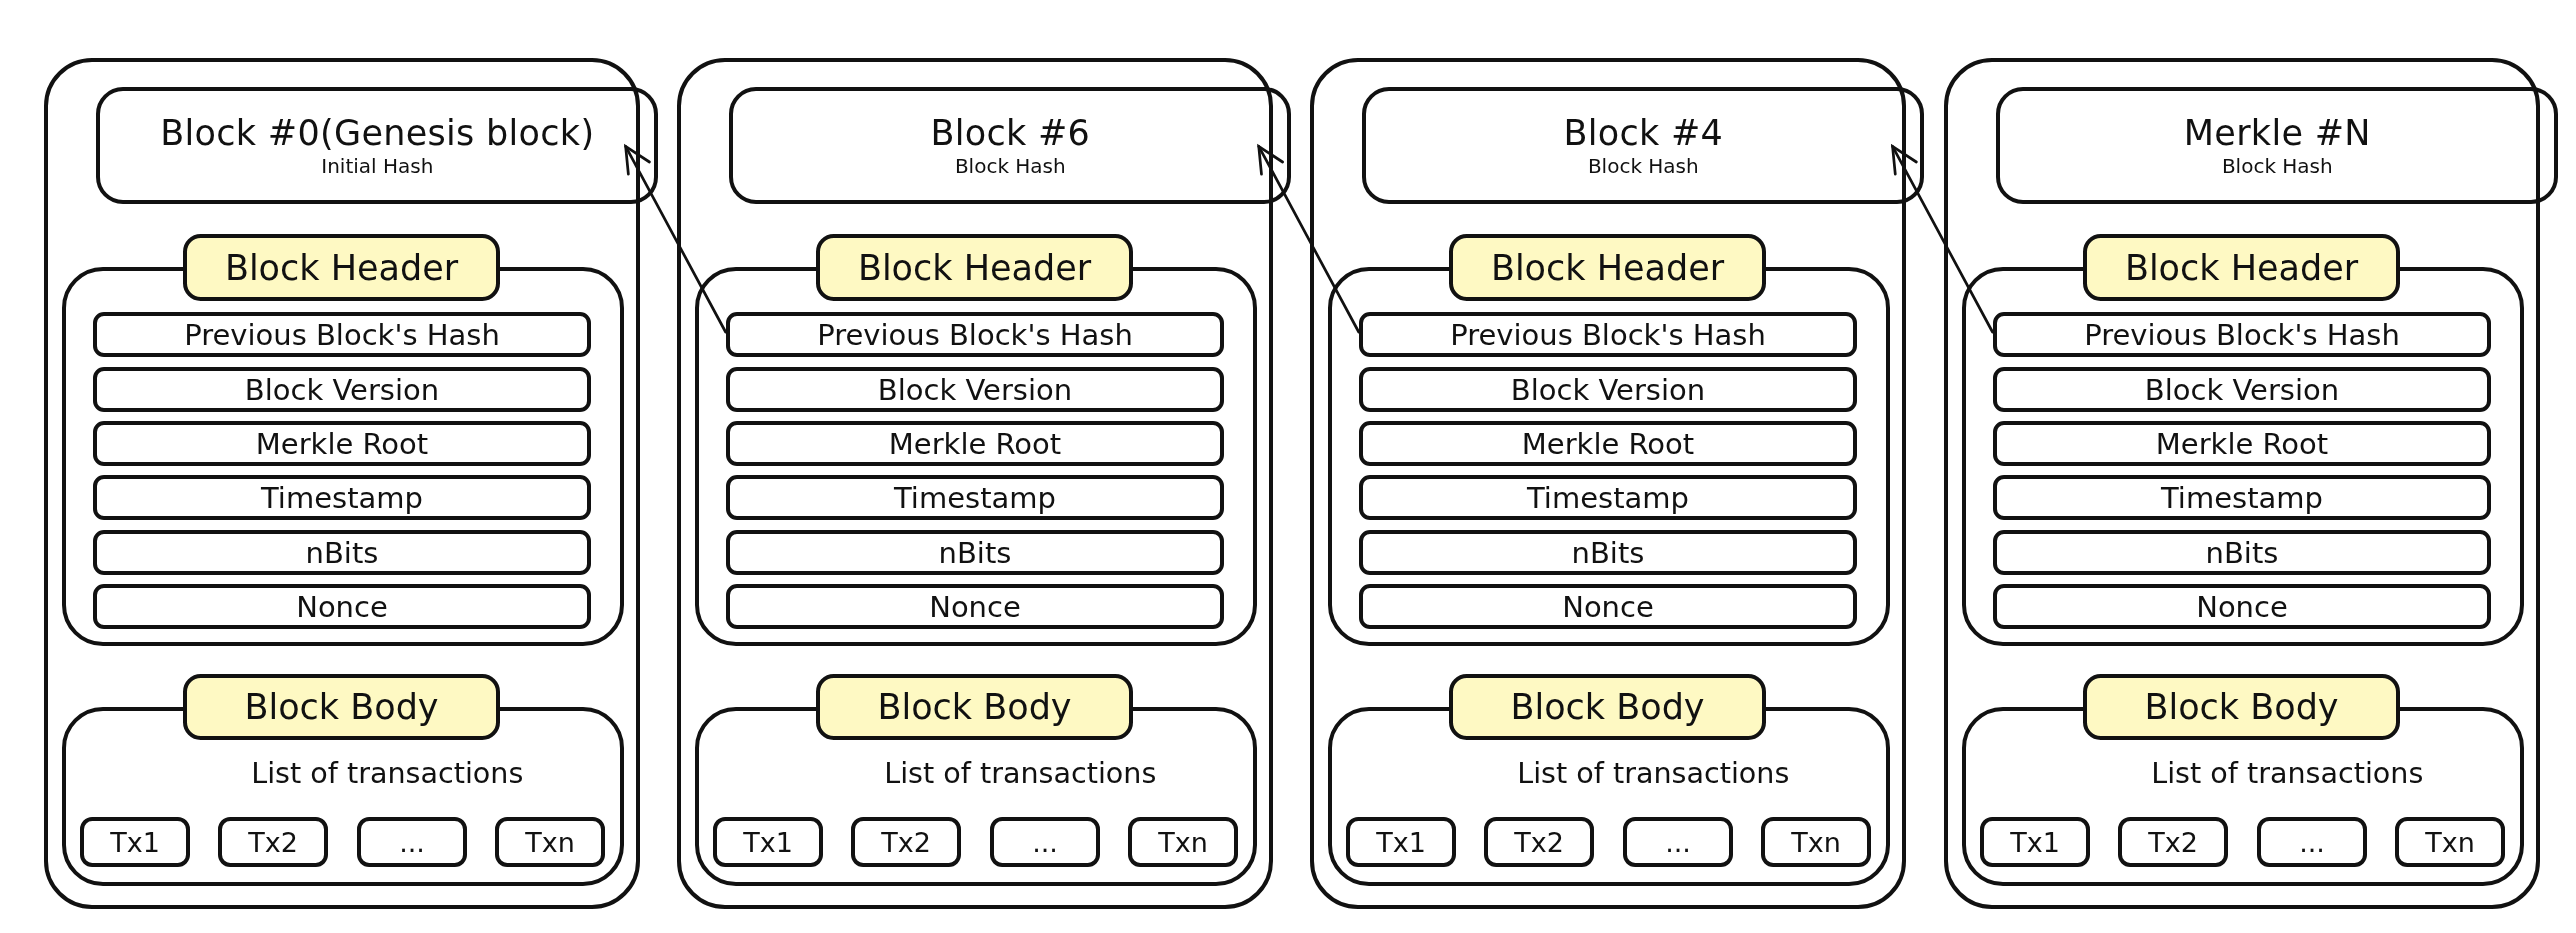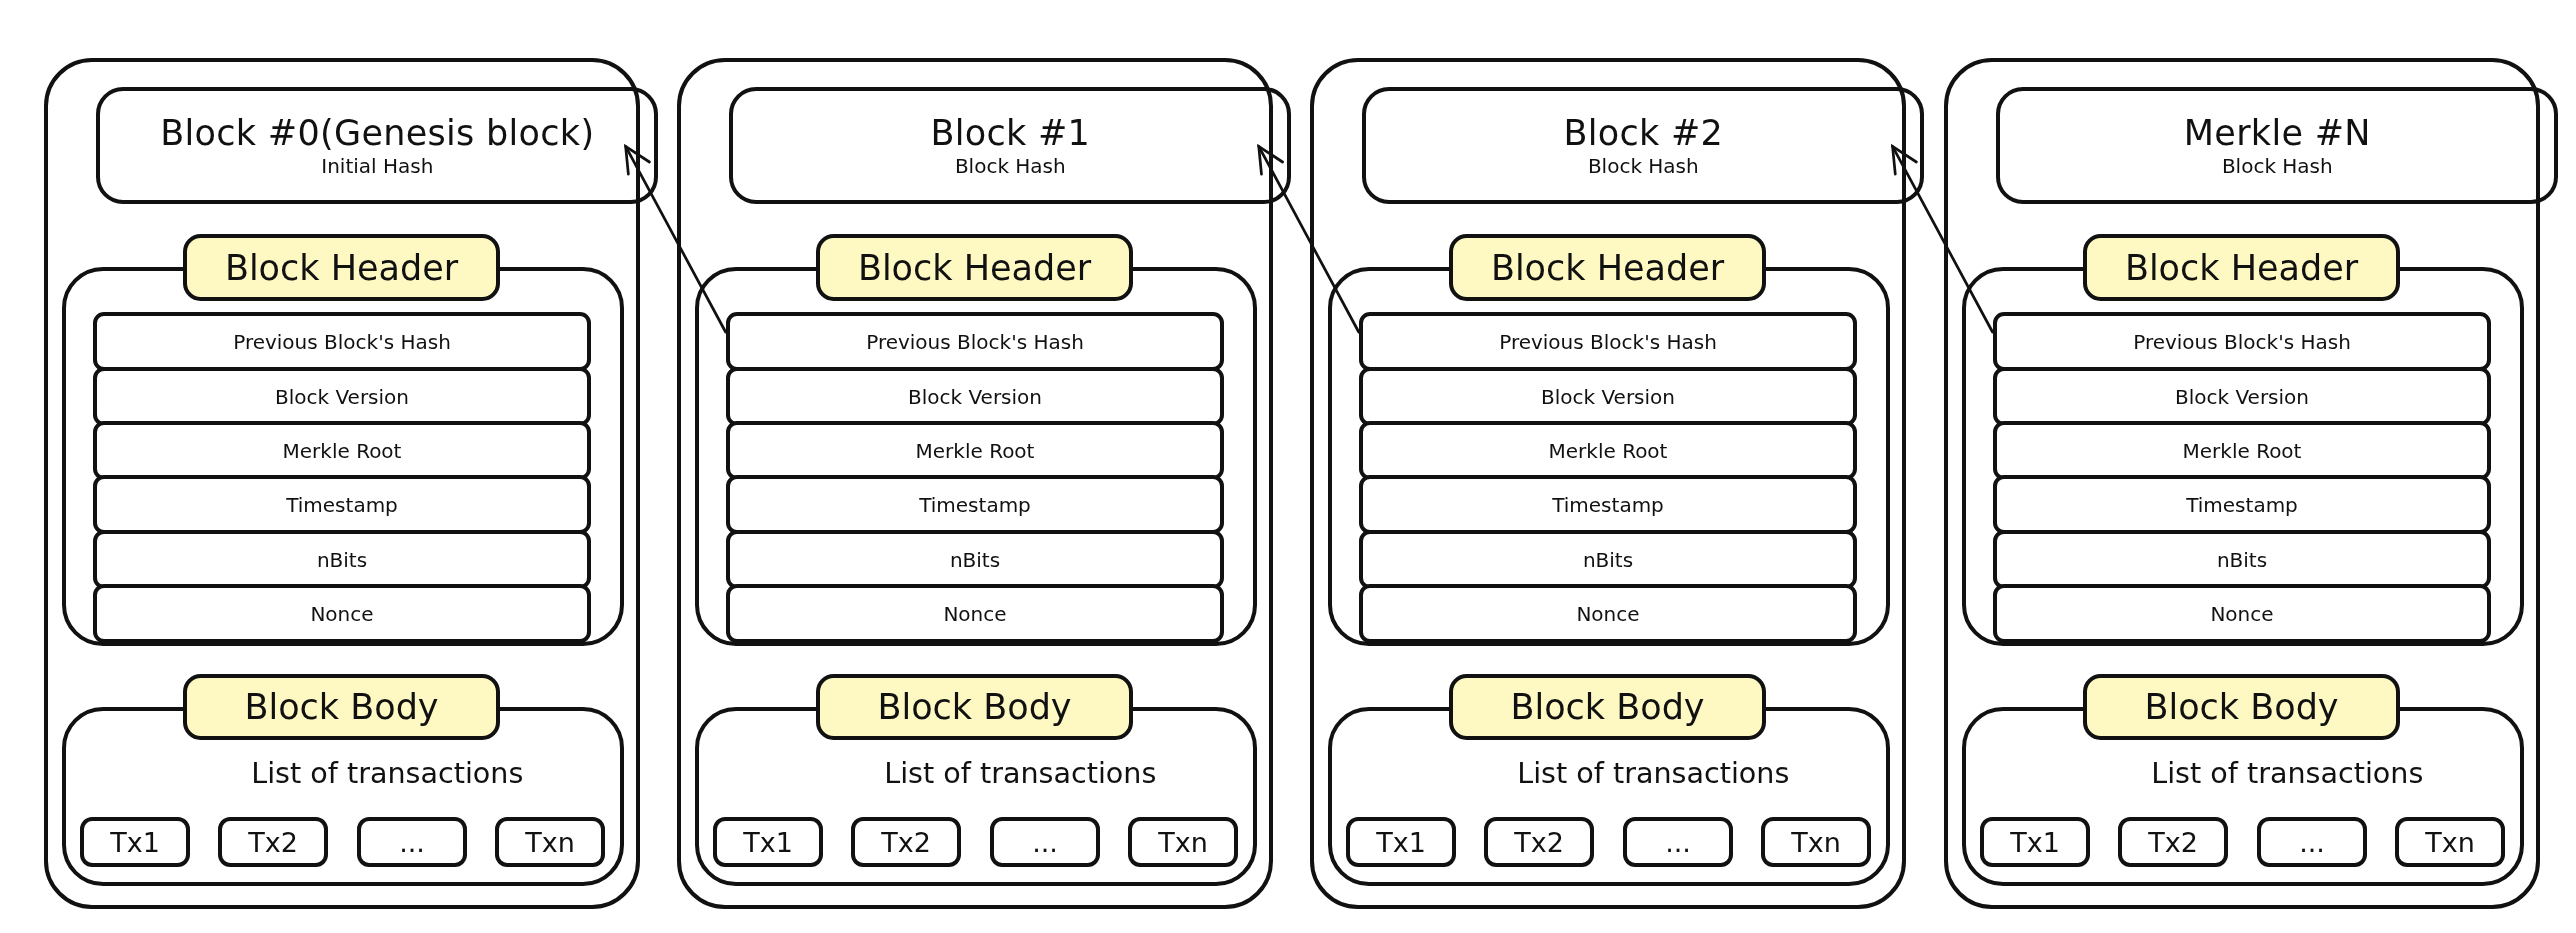--- a/index.html
+++ b/index.html
@@ -14,23 +14,23 @@
   .hash-sub { font-size:20px; line-height:1.2; }
   .group { position:absolute; left:14.3px; width:562px; border:4.1px solid #111;
            border-radius:41px; box-sizing:border-box; background:#fff; }
   .header-group { top:205px; height:379px; }
   .body-group { top:645px; height:179px; }
   .tab { position:absolute; left:135px; width:317px; border:4.1px solid #111;
          border-radius:17.7px; box-sizing:border-box; background:#fef9c3;
          display:flex; align-items:center; justify-content:center; font-size:35px; z-index:2; }
   .header-tab { top:172px; height:67px; }
   .body-tab { top:612px; height:66px; }
-  .field { position:absolute; left:45px; width:498px; height:59px; border:4.1px solid #111;
+  .field { position:absolute; left:45px; width:498px; height:45px; border:4.1px solid #111;
            border-radius:11px; box-sizing:border-box; background:#fff;
-           display:flex; align-items:center; justify-content:center; font-size:20px; }
+           display:flex; align-items:center; justify-content:center; font-size:29px; }
   .list-label { position:absolute; left:14.3px; width:650px; top:694px; text-align:center;
                 font-size:28.6px; }
   .tx { position:absolute; top:755px; width:110px; height:50px; border:4.1px solid #111;
         border-radius:12.2px; box-sizing:border-box; background:#fff;
         display:flex; align-items:center; justify-content:center; font-size:27px; }
   svg.arrows { position:absolute; left:0; top:0; z-index:5; pointer-events:none; }
 </style>
 </head>
 <body>
 
@@ -51,21 +51,21 @@
   <div class="tab body-tab">Block Body</div>
   <div class="list-label">List of transactions</div>
   <div class="tx" style="left:32px">Tx1</div>
   <div class="tx" style="left:170px">Tx2</div>
   <div class="tx" style="left:309px">...</div>
   <div class="tx" style="left:447px">Txn</div>
 </div>
 
 <div class="block" style="left:677px;">
   <div class="hashbox">
-    <span class="hash-title">Block #1</span>
+    <span class="hash-title">Block #6</span>
     <span class="hash-sub">Block Hash</span>
   </div>
   <div class="group header-group"></div>
   <div class="tab header-tab">Block Header</div>
   <div class="field" style="top:250px">Previous Block's Hash</div>
   <div class="field" style="top:305px">Block Version</div>
   <div class="field" style="top:359px">Merkle Root</div>
   <div class="field" style="top:413px">Timestamp</div>
   <div class="field" style="top:468px">nBits</div>
   <div class="field" style="top:522px">Nonce</div>
@@ -73,21 +73,21 @@
   <div class="tab body-tab">Block Body</div>
   <div class="list-label">List of transactions</div>
   <div class="tx" style="left:32px">Tx1</div>
   <div class="tx" style="left:170px">Tx2</div>
   <div class="tx" style="left:309px">...</div>
   <div class="tx" style="left:447px">Txn</div>
 </div>
 
 <div class="block" style="left:1310px;">
   <div class="hashbox">
-    <span class="hash-title">Block #2</span>
+    <span class="hash-title">Block #4</span>
     <span class="hash-sub">Block Hash</span>
   </div>
   <div class="group header-group"></div>
   <div class="tab header-tab">Block Header</div>
   <div class="field" style="top:250px">Previous Block's Hash</div>
   <div class="field" style="top:305px">Block Version</div>
   <div class="field" style="top:359px">Merkle Root</div>
   <div class="field" style="top:413px">Timestamp</div>
   <div class="field" style="top:468px">nBits</div>
   <div class="field" style="top:522px">Nonce</div>

